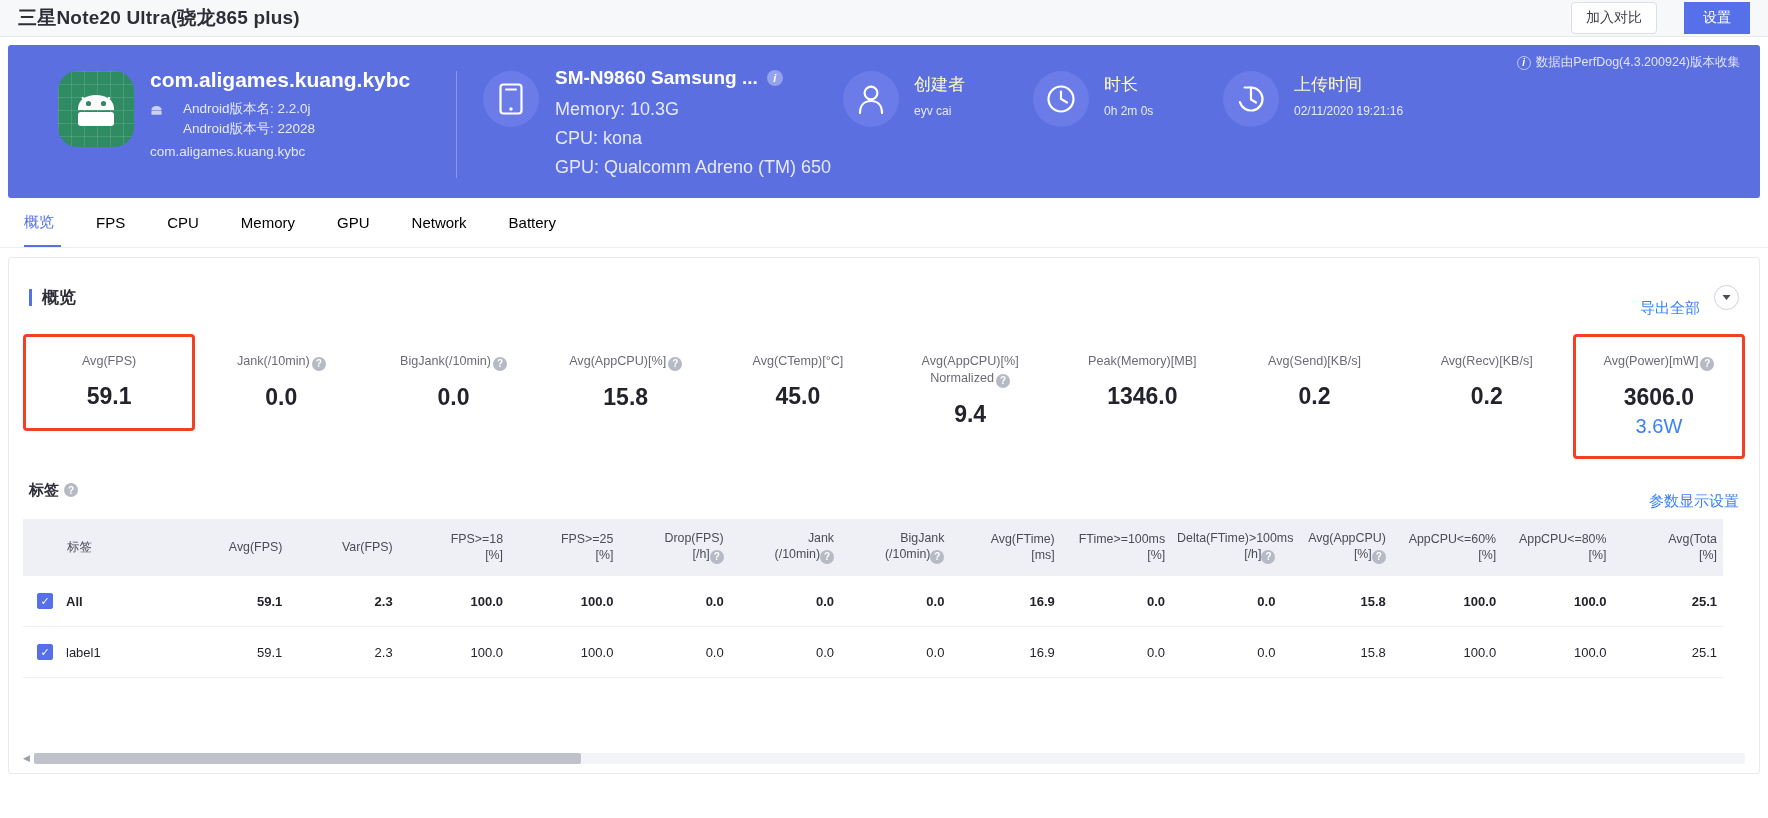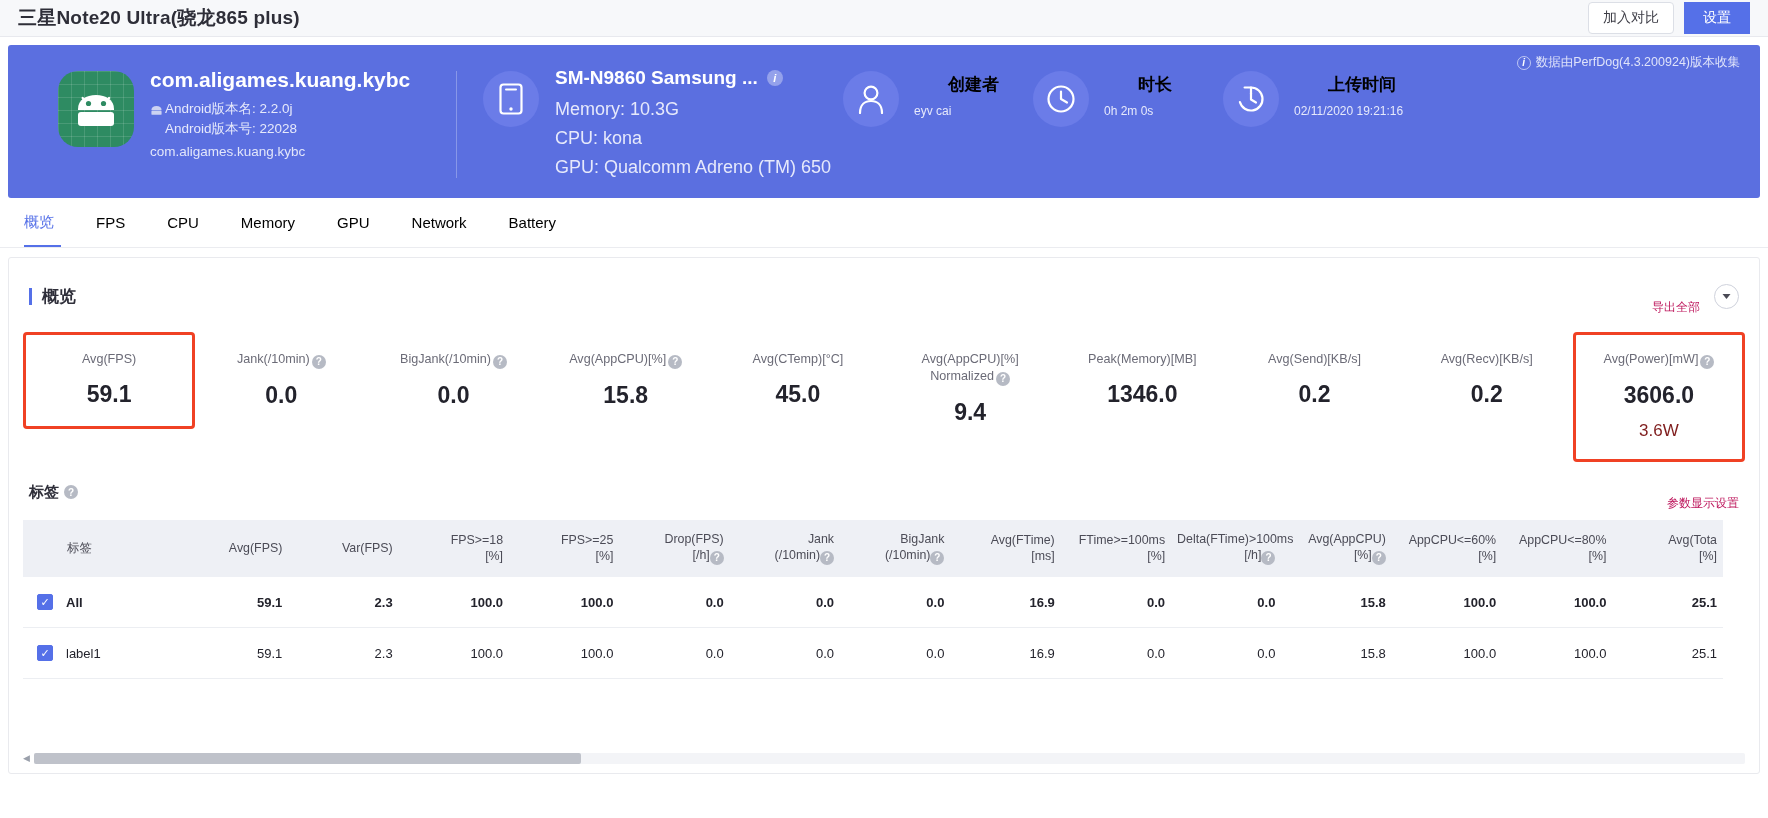--- a/index.html
+++ b/index.html
@@ -15,21 +15,21 @@
     height: 37px;
     background: #f7f8fa;
     border-bottom: 1px solid #e8e9ee;
     display: flex; align-items: center;
     padding: 2px 18px;
   }
   .topbar-title {
     font-size: 19px; font-weight: bold; color: #2e2e38;
     letter-spacing: .2px;
   }
-  .topbar-actions { margin-left: auto; display: flex; align-items: center; gap: 10px; }
+  .topbar-actions { margin-left: auto; display: flex; align-items: center; gap: 27px; }
   .btn-ghost {
     background: #ffffff; border: 1px solid #dcdfe6;
     border-radius: 4px; color: #3d3d46;
     font-size: 14px; padding: 6px 14px; cursor: pointer;
     font-family: inherit;
   }
   .btn-primary {
     background: #5570e8; border: 1px solid #5570e8;
     border-radius: 0; color: #fff;
     font-size: 14px; padding: 6px 18px; cursor: pointer;
@@ -61,21 +61,21 @@
     background-size: 13px 13px;
   }
   .droid {
     position: absolute; left: 50%; top: 52%;
     transform: translate(-50%,-50%);
   }
   .app-text .app-name {
     font-size: 21px; font-weight: bold; color: #fff; line-height: 1.25;
     margin-bottom: 6px;
   }
-  .app-meta-row { display: flex; align-items: flex-start; gap: 2px; }
+  .app-meta-row { display: flex; align-items: flex-start; gap: 20px; }
   .mini-droid { margin-top: 5px; flex: 0 0 auto; }
   .app-meta-lines { font-size: 13.5px; color: #e6e9fb; line-height: 1.48; }
   .app-pkg { font-size: 13.5px; color: #e2e6fa; margin-top: 5px; }
 
   .hero-divider {
     width: 1px; align-self: stretch;
     background: rgba(255,255,255,.28);
     margin: 4px 26px 4px 6px;
   }
 
@@ -93,21 +93,21 @@
 
   .info-dot {
     width: 16px; height: 16px; border-radius: 50%;
     background: rgba(255,255,255,.35); color: #fff;
     font-size: 11px; font-style: italic; font-weight: bold;
     display: inline-flex; align-items: center; justify-content: center;
     line-height: 1; cursor: pointer;
   }
 
   .kv-block { display: flex; align-items: flex-start; gap: 15px; min-width: 190px; }
-  .kv-title { font-size: 17px; font-weight: bold; color: #000000; margin-bottom: 8px; margin-left: 34px; }
+  .kv-title { font-size: 17px; font-weight: normal; color: #fef9c3; margin-bottom: 8px; }
   .kv-val { font-size: 12px; color: #e6e9fb; }
   .kv-text { margin-top: 6px; }
 
   .collect-note {
     position: absolute; right: 20px; top: 9px;
     font-size: 12.5px; color: #dfe3fa;
     display: flex; align-items: center; gap: 5px;
   }
   .collect-note .info-dot { background: transparent; border: 1px solid rgba(255,255,255,.6); width: 14px; height: 14px; font-size: 10px; }
 
@@ -151,21 +151,21 @@
   }
   .card-head {
     display: flex; align-items: center;
     padding: 18px 20px 10px 20px;
   }
   .sec-title {
     font-size: 17px; font-weight: bold; color: #2f2f3a;
     border-left: 3px solid #5570e8; padding-left: 10px; line-height: 1.05;
   }
   .card-head-right { margin-left: auto; display: flex; align-items: center; gap: 14px; }
-  .link-blue { font-size: 12px; color: #be185d; cursor: pointer; margin-top: 23px; }
+  .link-blue { font-size: 15px; color: #3b82f6; cursor: pointer; margin-top: 23px; }
   .round-btn {
     width: 25px; height: 25px; border-radius: 50%;
     border: 1px solid #cfd2dc; background: #fff;
     display: flex; align-items: center; justify-content: center;
     cursor: pointer; color: #4a4a55; font-size: 9px;
   }
 
   
   .metrics {
     display: flex; align-items: flex-start;
@@ -183,21 +183,21 @@
   .metric-label {
     font-size: 12.6px; color: #6b6b77; line-height: 1.33;
     display: block;
     white-space: nowrap;
   }
   .metric-label .q { margin-left: 2px; }
   .metric-val {
     font-size: 23px; font-weight: bold; color: #23232c;
     margin-top: 13px;
   }
-  .metric-sub { font-size: 17px; color: #7f1d1d; margin-top: 12px; }
+  .metric-sub { font-size: 20px; color: #3b82f6; margin-top: 4px; }
   .q {
     display: inline-flex; align-items: center; justify-content: center;
     width: 14px; height: 14px; border-radius: 50%;
     background: #b6bac4; color: #fff;
     font-size: 10px; font-weight: bold; vertical-align: -2px;
     cursor: pointer;
   }
 
   
   .labels-head {

